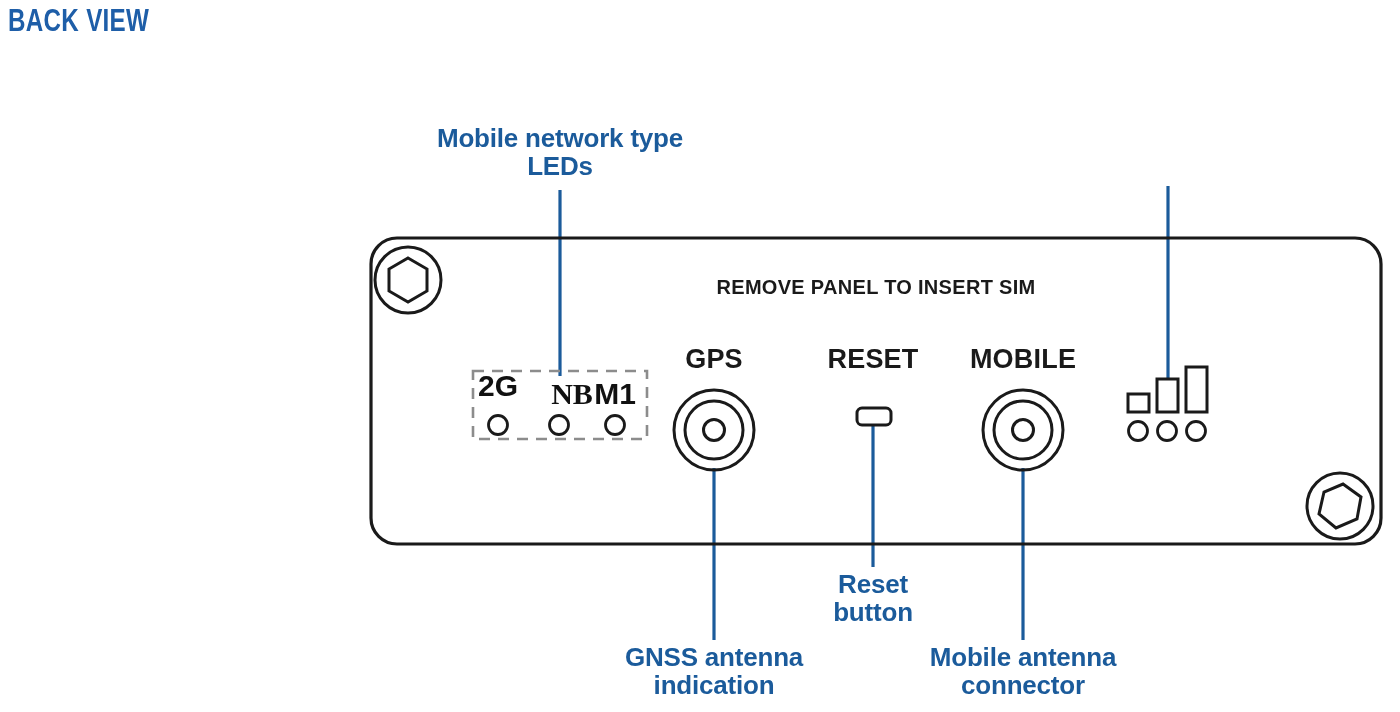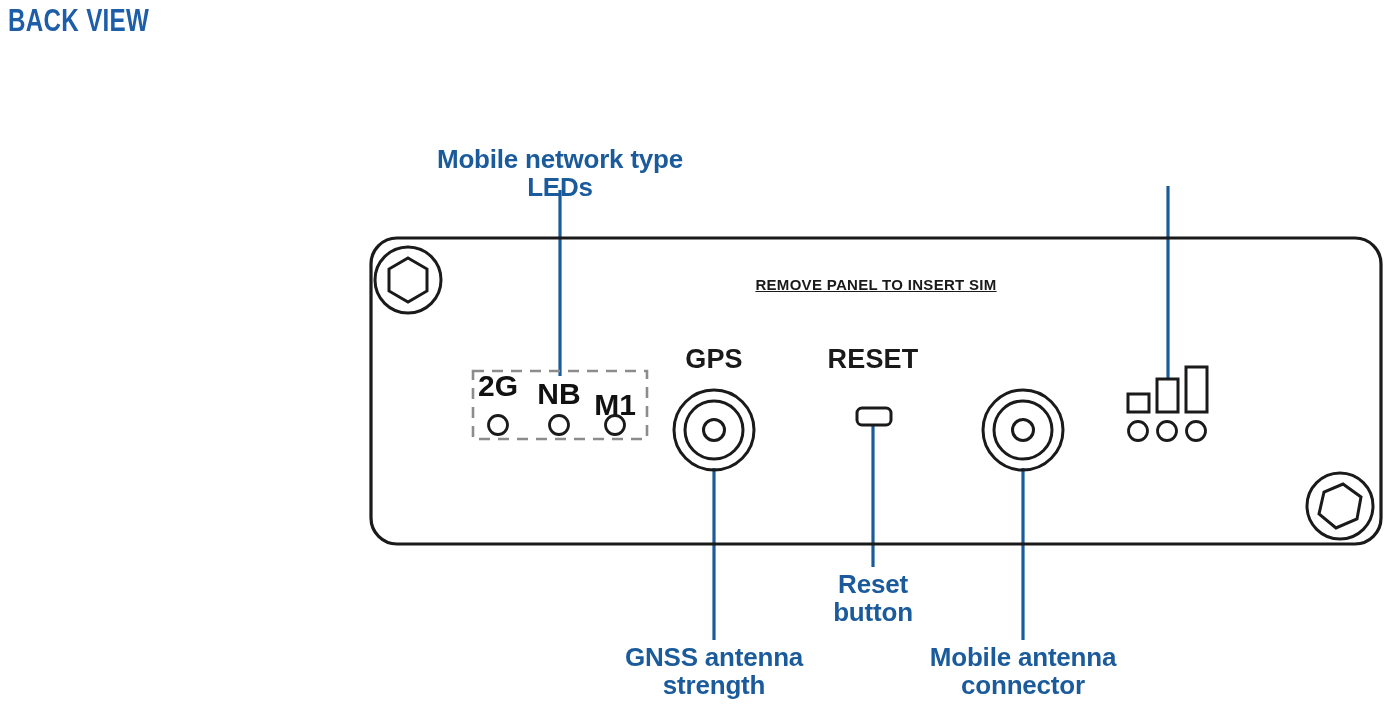--- a/index.html
+++ b/index.html
@@ -47,23 +47,22 @@
     transform: scaleX(0.78);
     transform-origin: left top;
   }
   .panel-text {
     position: absolute;
     color: #1a1a1a;
     font-weight: bold;
     text-align: center;
   }
   #sim-text {
-    font-size: 15px;
+    font-size: 20px;
     letter-spacing: 0.3px;
-    text-decoration: underline;
   }
   .port-label {
     font-size: 27px;
     letter-spacing: 0.2px;
   }
   .led-tag {
     position: absolute;
     color: #111111;
     font-weight: bold;
     font-size: 30px;
@@ -137,31 +136,32 @@
   </svg>
 
   <div id="page-title">BACK VIEW</div>
 
   <div id="sim-text" class="panel-text" style="left:676px; top:276px; width:400px;">REMOVE PANEL TO INSERT SIM</div>
 
   <div class="panel-text port-label" style="left:654px; top:344px; width:120px;">GPS</div>
 
   <div class="panel-text port-label" style="left:813px; top:344px; width:120px;">RESET</div>
 
+  <div class="panel-text port-label" style="left:953px; top:344px; width:140px;">MOBILE</div>
 
   <div class="led-tag" style="left:468px; top:369px; width:60px;">2G</div>
-  <div class="led-tag" style="left:529px; top:377px; width:60px;">NB</div>
-  <div class="led-tag" style="left:585px; top:388px; width:60px;">M1</div>
+  <div class="led-tag" style="left:542px; top:377px; width:60px;font-family:Liberation Serif, serif;">NB</div>
+  <div class="led-tag" style="left:585px; top:377px; width:60px;">M1</div>
 
-  <div class="callout-text" style="left:395px; top:124px; width:330px; font-size:26px;margin-top:21px;">Mobile network type
+  <div class="callout-text" style="left:395px; top:124px; width:330px; font-size:26px;">Mobile network type
 LEDs</div>
 
 
   <div class="callout-text" style="left:574px; top:643px; width:280px; font-size:26px;">GNSS  antenna
-strength</div>
+indication</div>
 
   <div class="callout-text" style="left:793px; top:570px; width:160px; font-size:26px;">Reset
 button</div>
 
   <div class="callout-text" style="left:903px; top:643px; width:240px; font-size:26px;text-align:center;">Mobile antenna
 connector</div>
 
 </div>
 
 </body></html>

